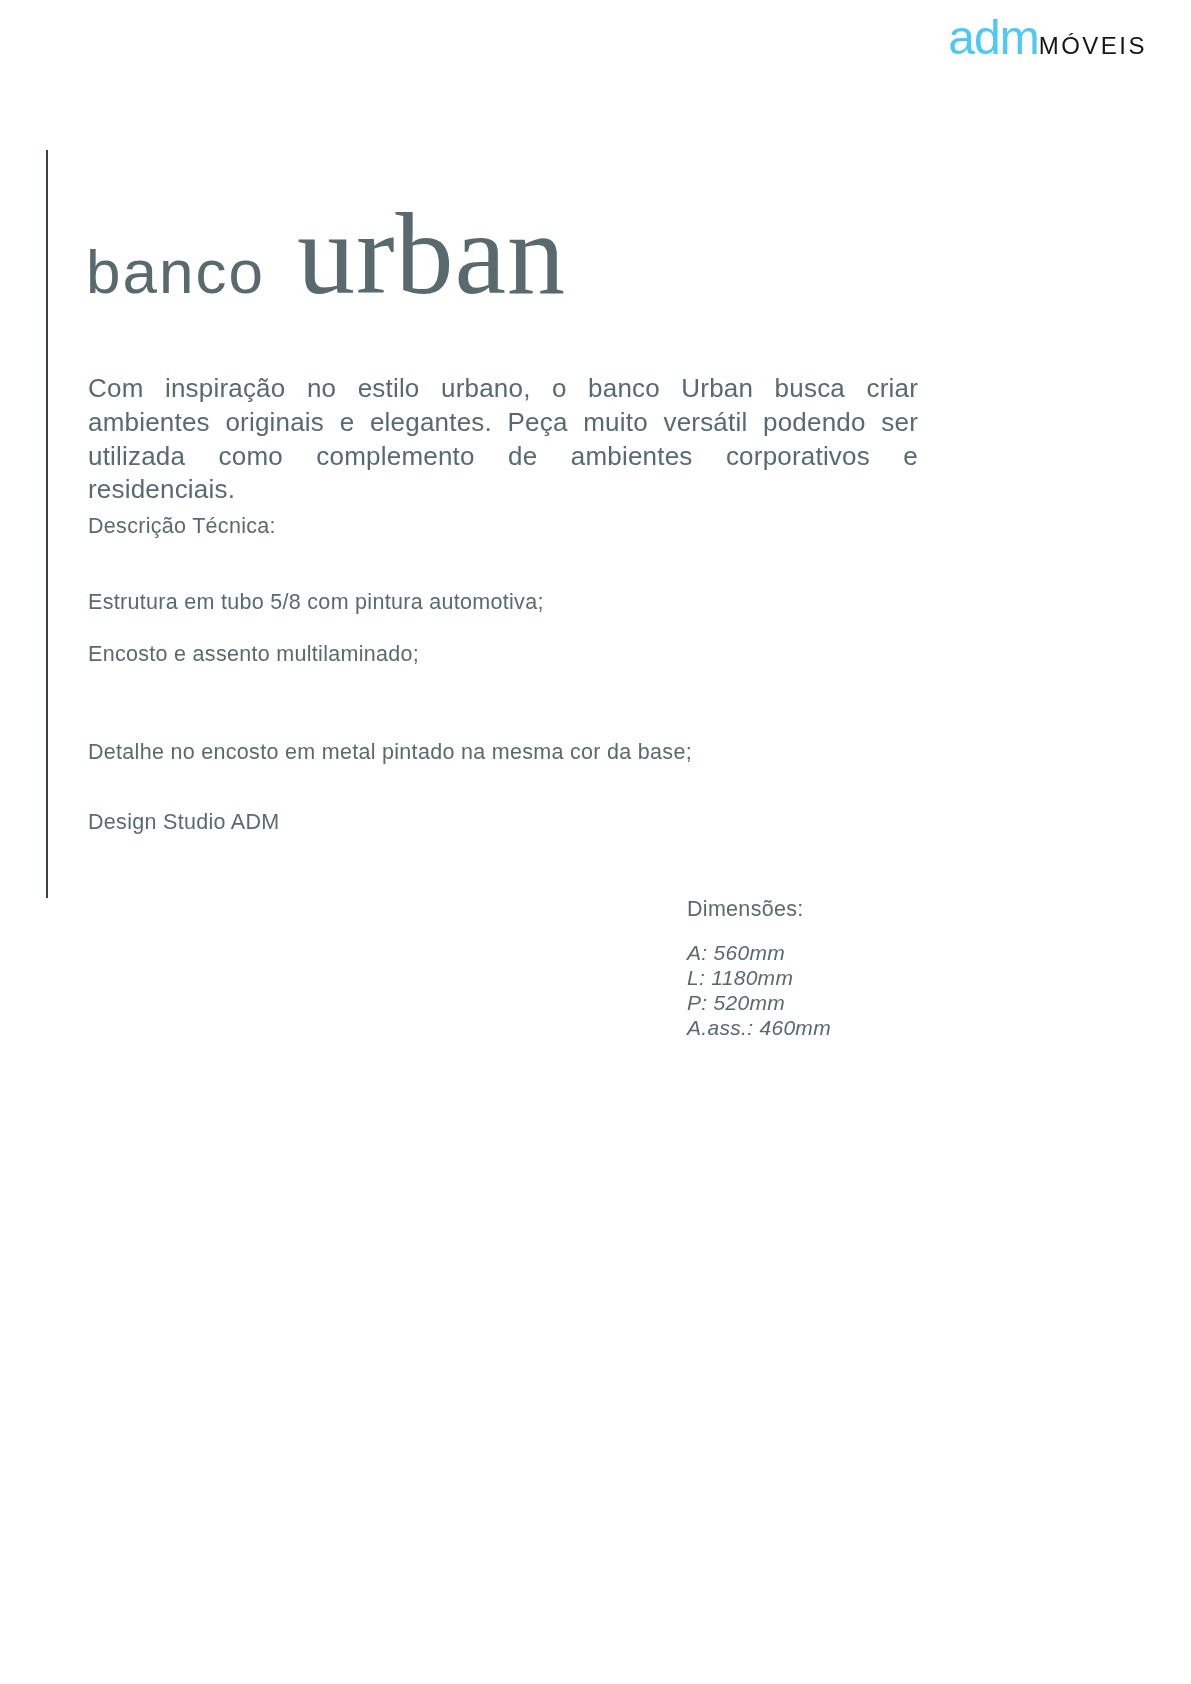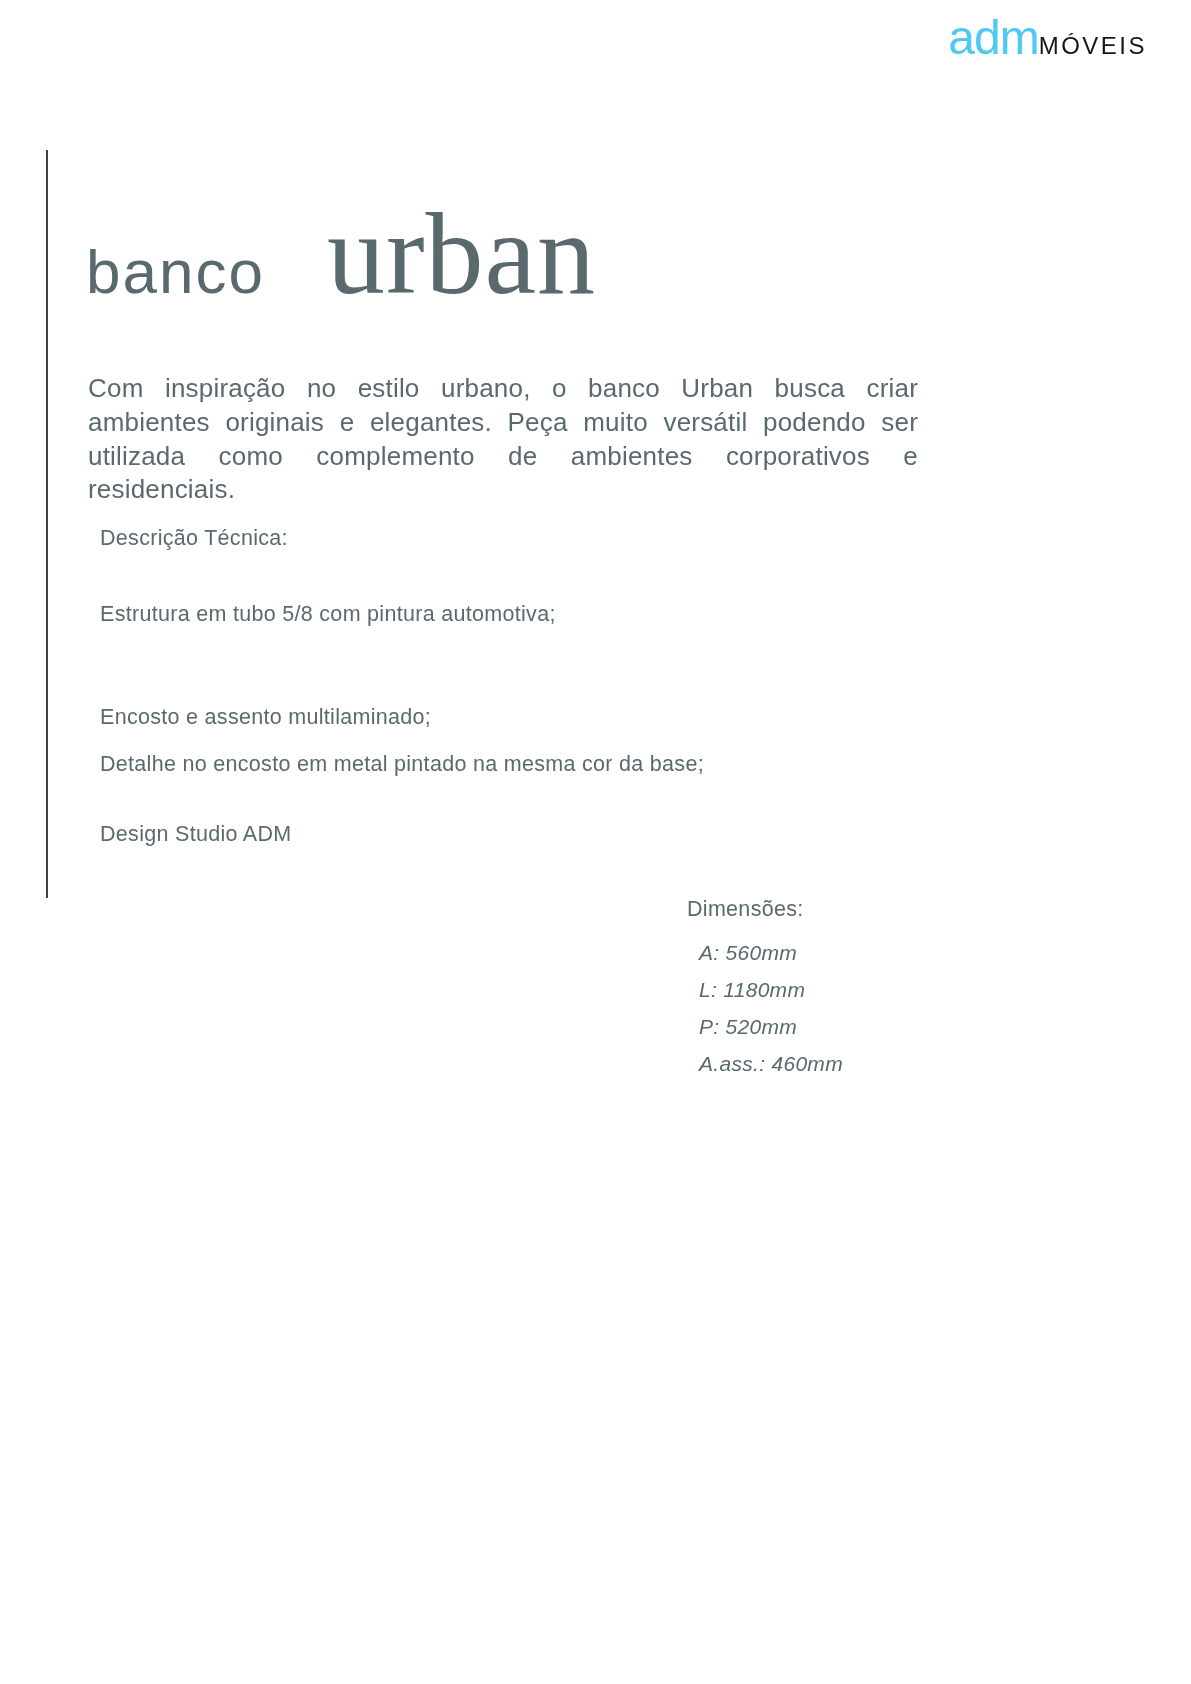--- a/index.html
+++ b/index.html
@@ -46,21 +46,21 @@
   }
 
   
   .title {
     position: absolute;
     left: 86px;
     top: 188px;
     margin: 0;
     display: flex;
     align-items: baseline;
-    gap: 62px;
+    gap: 32px;
     font-weight: 300;
   }
   .title-prefix { font-size: 62px; letter-spacing: 2px; }
   .title-name   { font-size: 116px; letter-spacing: 1px; font-family: Liberation Serif, serif; }
 
   
   .intro {
     position: absolute;
     left: 88px;
     top: 372px;
@@ -71,44 +71,44 @@
     letter-spacing: 0.2px;
     word-spacing: 3px;
     text-align: justify;
     text-align-last: left;
   }
 
   
   .text-line {
     position: absolute;
     left: 88px;
-    margin: 12px;
+    margin: 0;
     font-size: 21.5px;
     letter-spacing: 0.3px;
     white-space: nowrap;
   }
   .line-desc-heading { top: 514px; }
   .line-item-0 { top: 590px; }
-  .line-item-1 { top: 693px; }
+  .line-item-1 { top: 642px; }
   .line-item-2 { top: 740px; }
   .line-item-3 { top: 810px; }
 
   
   .dims {
     position: absolute;
     left: 687px;
     top: 897px;
   }
   .dims-heading {
     margin: 0 0 18px 0;
     font-size: 21.5px;
     letter-spacing: 0.3px;
   }
   .dim-line {
-    margin: 12px;
+    margin: 0;
     font-size: 21px;
     font-style: italic;
     line-height: 25px;
     letter-spacing: 0.3px;
   }
 
   
   .fig-front { position: absolute; left: 227px; top: 1328px; }
   .fig-side  { position: absolute; left: 718px; top: 1315px; }
   .fig-divider {

